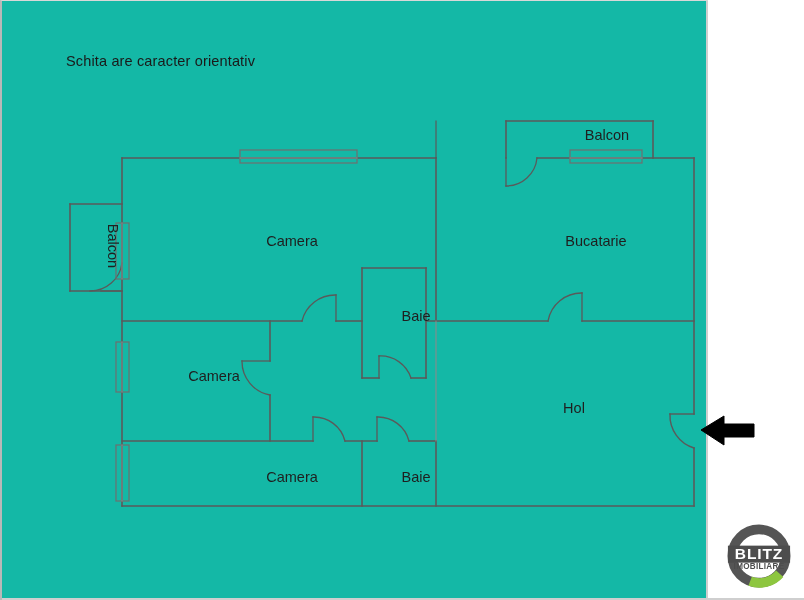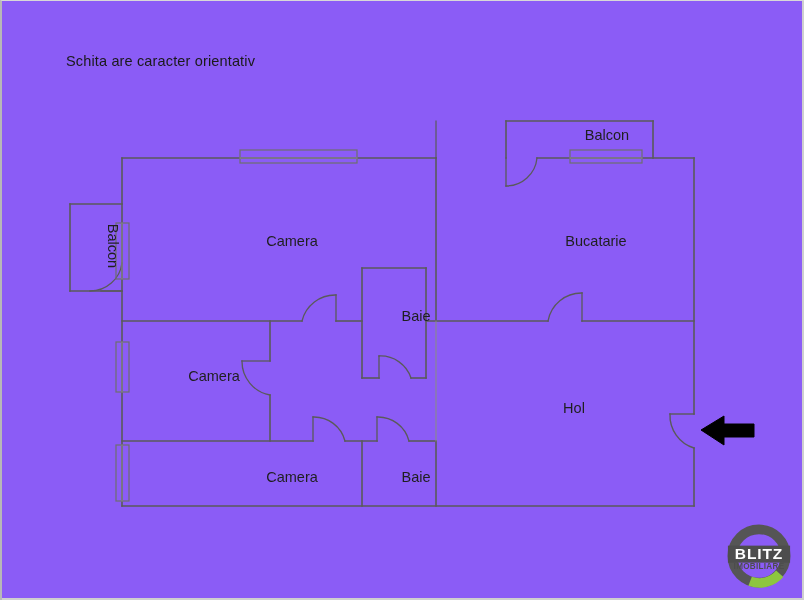--- a/index.html
+++ b/index.html
@@ -9,23 +9,23 @@
     background: #ffffff;
   }
   body {
     width: 804px;
     height: 600px;
     font-family: "Liberation Sans", sans-serif;
     overflow: hidden;
   }
   #page {
     position: relative;
-    width: 804px;
+    width: 708px;
     height: 600px;
-    background: #8b5cf6;
+    background: #14b8a6;
     box-sizing: border-box;
     border-left: 2px solid #b8b8b8;
     border-top: 1px solid #d8d8d8;
   }
   #frame-right {
     position: absolute;
     top: 0; right: 0;
     width: 2px; height: 600px;
     background: #cfcfcf;
   }

